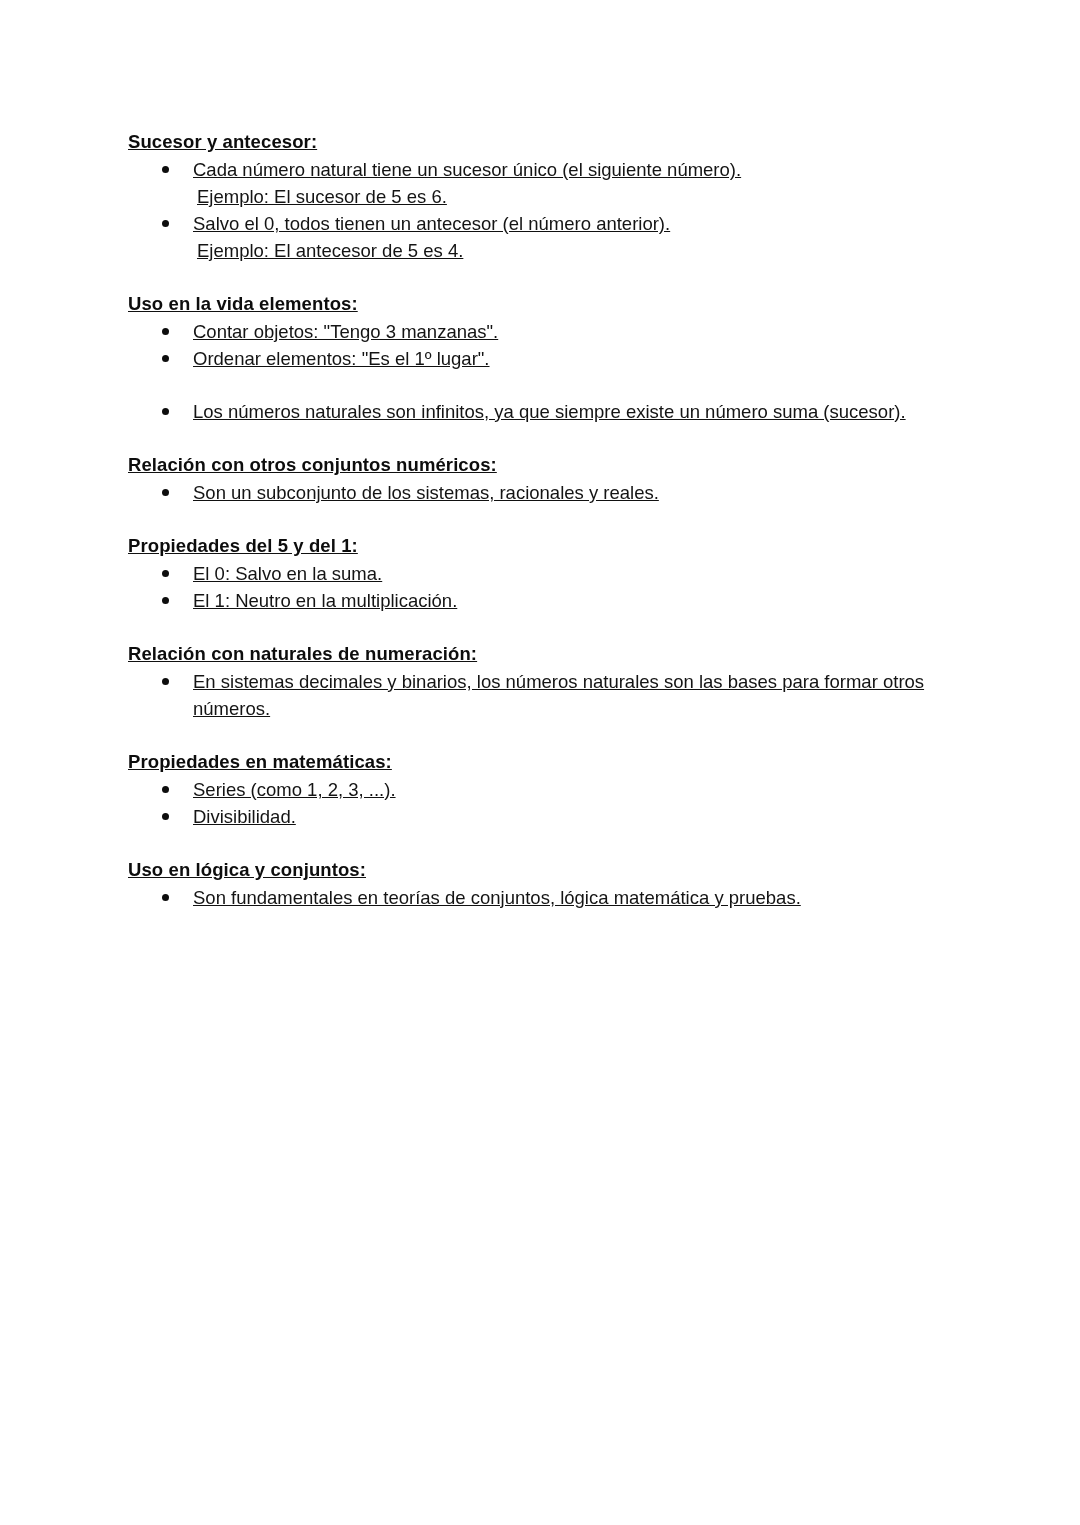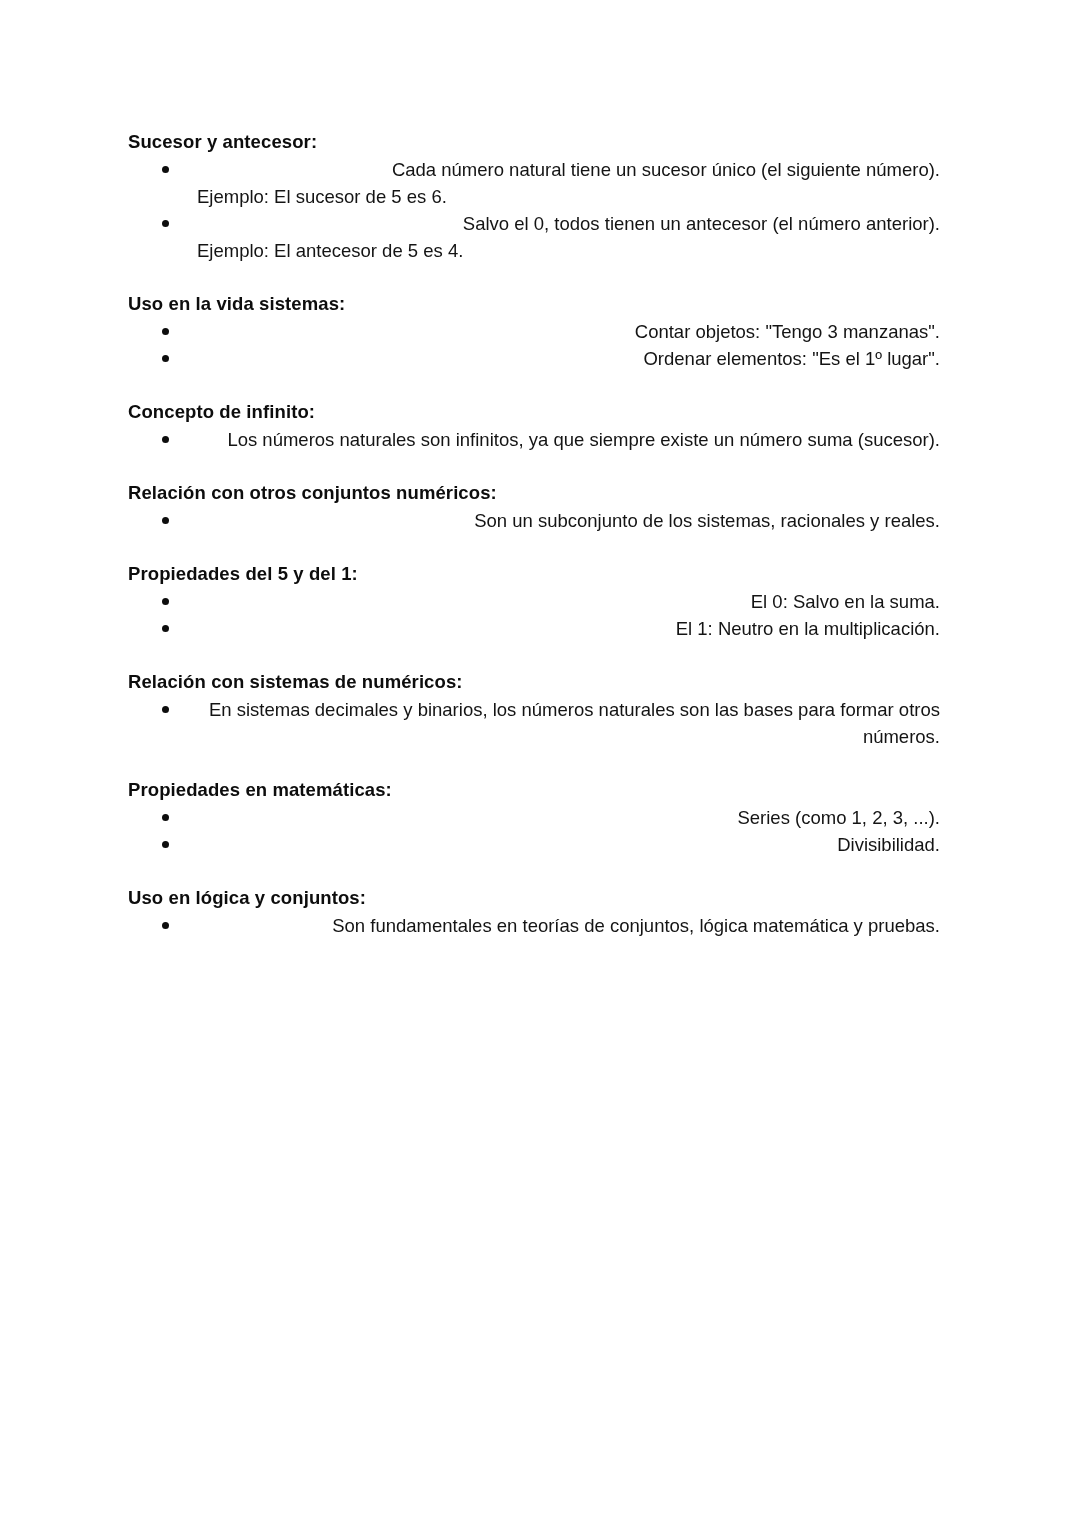--- a/index.html
+++ b/index.html
@@ -27,20 +27,21 @@
 
   .doc-body {
     position: absolute;
     left: 128px;
     top: 128px;
     width: 812px;
   }
 
   .section {
     margin: 0 0 26px 0;
+    text-decoration: underline;
   }
 
   .section:last-child {
     margin-bottom: 0;
   }
 
   .section-heading {
     font-size: 18.5px;
     font-weight: bold;
     line-height: 27px;
@@ -69,21 +70,20 @@
     left: 34px;
     top: 10px;
     width: 7px;
     height: 7px;
     border-radius: 50%;
     background: #0d0d0d;
   }
 
   .bullet-text {
     display: block;
-    text-align: right;
   }
 
   
   .example-line {
     display: block;
     padding-left: 4px;
   }
 </style>
 </head>
 <body>
@@ -99,34 +99,33 @@
             <span class="example-line">Ejemplo: El sucesor de 5 es 6.</span>
           </li>
           <li class="bullet-item">
             <span class="bullet-dot"></span>
             <span class="bullet-text">Salvo el 0, todos tienen un antecesor (el número anterior).</span>
             <span class="example-line">Ejemplo: El antecesor de 5 es 4.</span>
           </li>
         </ul>
       </section>
       <section class="section">
-        <h2 class="section-heading">Uso en la vida sistemas:</h2>
+        <h2 class="section-heading">Uso en la vida elementos:</h2>
         <ul class="bullet-list">
           <li class="bullet-item">
             <span class="bullet-dot"></span>
             <span class="bullet-text">Contar objetos: "Tengo 3 manzanas".</span>
           </li>
           <li class="bullet-item">
             <span class="bullet-dot"></span>
             <span class="bullet-text">Ordenar elementos: "Es el 1º lugar".</span>
           </li>
         </ul>
       </section>
       <section class="section">
-        <h2 class="section-heading">Concepto de infinito:</h2>
         <ul class="bullet-list">
           <li class="bullet-item">
             <span class="bullet-dot"></span>
             <span class="bullet-text">Los números naturales son infinitos, ya que siempre existe un número suma (sucesor).</span>
           </li>
         </ul>
       </section>
       <section class="section">
         <h2 class="section-heading">Relación con otros conjuntos numéricos:</h2>
         <ul class="bullet-list">
@@ -143,21 +142,21 @@
             <span class="bullet-dot"></span>
             <span class="bullet-text">El 0: Salvo en la suma.</span>
           </li>
           <li class="bullet-item">
             <span class="bullet-dot"></span>
             <span class="bullet-text">El 1: Neutro en la multiplicación.</span>
           </li>
         </ul>
       </section>
       <section class="section">
-        <h2 class="section-heading">Relación con sistemas de numéricos:</h2>
+        <h2 class="section-heading">Relación con naturales de numeración:</h2>
         <ul class="bullet-list">
           <li class="bullet-item">
             <span class="bullet-dot"></span>
             <span class="bullet-text">En sistemas decimales y binarios, los números naturales son las bases para formar otros números.</span>
           </li>
         </ul>
       </section>
       <section class="section">
         <h2 class="section-heading">Propiedades en matemáticas:</h2>
         <ul class="bullet-list">

